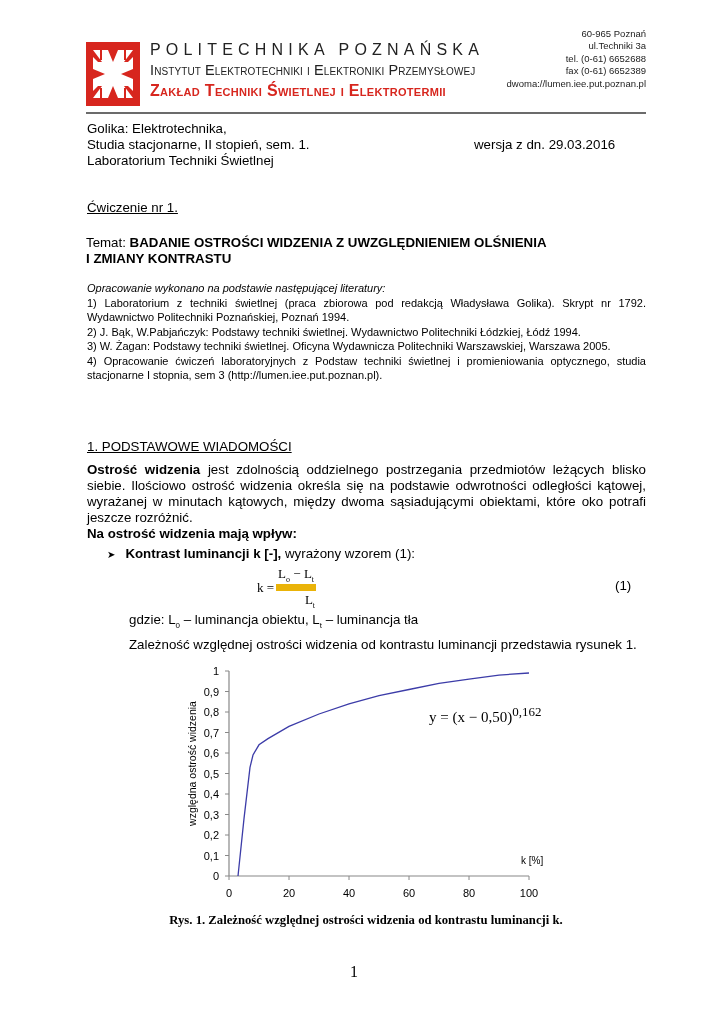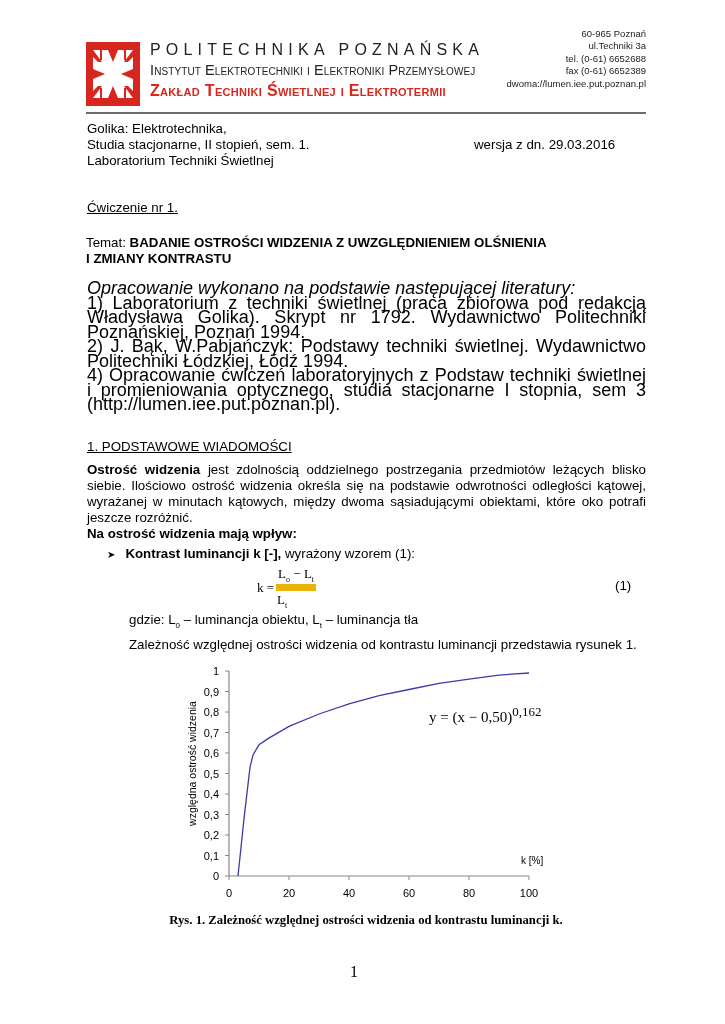--- a/index.html
+++ b/index.html
@@ -9,21 +9,21 @@
   .logo-box { left: 86px; top: 42px; width: 54px; height: 64px; }
   .inst1 { left: 150px; top: 41px; font-size: 16px; letter-spacing: 5.2px; color: #222; }
   .inst2 { left: 150px; top: 62px; font-size: 14.5px; letter-spacing: 0.1px; color: #222; font-variant: small-caps; }
   .inst3 { left: 150px; top: 82px; font-size: 16px; color: #d7261e; font-variant: small-caps; font-weight: bold; letter-spacing: 0.3px; }
   .addr { right: 79px; top: 28px; font-size: 9.5px; text-align: right; line-height: 12.4px; color: #222; }
   .hr-top { left: 86px; top: 112px; width: 560px; height: 2px; background: #6b6b6b; }
   .meta { left: 87px; top: 121px; font-size: 13.3px; line-height: 16px; }
   .wersja { left: 474px; top: 137px; font-size: 13.3px; }
   .cw { left: 87px; top: 200px; font-size: 13.3px; text-decoration: underline; }
   .temat { left: 86px; top: 235px; width: 560px; font-size: 13.3px; line-height: 15.5px; }
-  .lit { left: 87px; top: 281px; width: 559px; font-size: 18px; line-height: 14.5px; text-align: justify; }
+  .lit { left: 87px; top: 281px; width: 559px; font-size: 11px; line-height: 14.5px; text-align: justify; }
   .lit p { margin: 0; }
   .lit .ital { font-style: italic; }
   .sec { left: 87px; top: 439px; font-size: 13.3px; text-decoration: underline; }
   .para { left: 87px; top: 462px; width: 559px; font-size: 13.3px; line-height: 15.9px; text-align: justify; }
   .para p { margin: 0; }
   .bullet { left: 107px; top: 546px; font-size: 13.3px; }
   .formula { left: 256px; top: 566px; font-family: "Liberation Serif", serif; font-size: 13px; }
   .eqno { left: 615px; top: 578px; font-size: 13.3px; }
   .gdzie { left: 129px; top: 612px; font-size: 13.3px; }
   .zal { left: 129px; top: 637px; font-size: 13.3px; }
@@ -77,20 +77,21 @@
 
 <div class="abs temat">
   <div><span>Temat: </span><b>BADANIE OSTROŚCI WIDZENIA Z UWZGLĘDNIENIEM OLŚNIENIA</b></div>
   <div><b>I ZMIANY KONTRASTU</b></div>
 </div>
 
 <div class="abs lit">
   <p class="ital">Opracowanie wykonano na podstawie następującej literatury:</p>
   <p>1) Laboratorium z techniki świetlnej (praca zbiorowa pod redakcją Władysława Golika). Skrypt nr 1792. Wydawnictwo Politechniki Poznańskiej, Poznań 1994.</p>
   <p>2) J. Bąk, W.Pabjańczyk: Podstawy techniki świetlnej. Wydawnictwo Politechniki Łódzkiej, Łódź 1994.</p>
+  <p>3) W. Żagan: Podstawy techniki świetlnej. Oficyna Wydawnicza Politechniki Warszawskiej, Warszawa 2005.</p>
   <p>4) Opracowanie ćwiczeń laboratoryjnych z Podstaw techniki świetlnej i promieniowania optycznego, studia stacjonarne I stopnia, sem 3 (http://lumen.iee.put.poznan.pl).</p>
 </div>
 
 <div class="abs sec">1. PODSTAWOWE WIADOMOŚCI</div>
 
 <div class="abs para">
   <p><b>Ostrość widzenia</b><span> jest zdolnością oddzielnego postrzegania przedmiotów leżących blisko siebie. Ilościowo ostrość widzenia określa się na podstawie odwrotności odległości kątowej, wyrażanej w minutach kątowych, między dwoma sąsiadującymi obiektami, które oko potrafi jeszcze rozróżnić.</span></p>
   <p><b>Na ostrość widzenia mają wpływ:</b></p>
 </div>
 
@@ -101,21 +102,21 @@
 <div class="abs formula">
   <table style="border-collapse:collapse;font-family:'Liberation Serif',serif;font-size:13px;">
     <tbody>
         <tr>
       <td rowspan="2" style="vertical-align:middle;padding-right:2px;">k =</td>
       <td style="border-bottom:7px solid #eab308;text-align:center;padding:0 2px;">
         <span>L</span><sub>o</sub><span> − L</span><sub>t</sub>
       </td>
     </tr>
     <tr>
-      <td style="text-align:left;"><span>L</span><sub>t</sub></td>
+      <td style="text-align:right;"><span>L</span><sub>t</sub></td>
     </tr>
   </tbody>
     </table>
 </div>
 <div class="abs eqno">(1)</div>
 
 <div class="abs gdzie">
   <span>gdzie: L</span><sub>0</sub><span> – luminancja obiektu, L</span><sub>t</sub><span> – luminancja tła</span>
 </div>
 <div class="abs zal">Zależność względnej ostrości widzenia od kontrastu luminancji przedstawia rysunek 1.</div>

